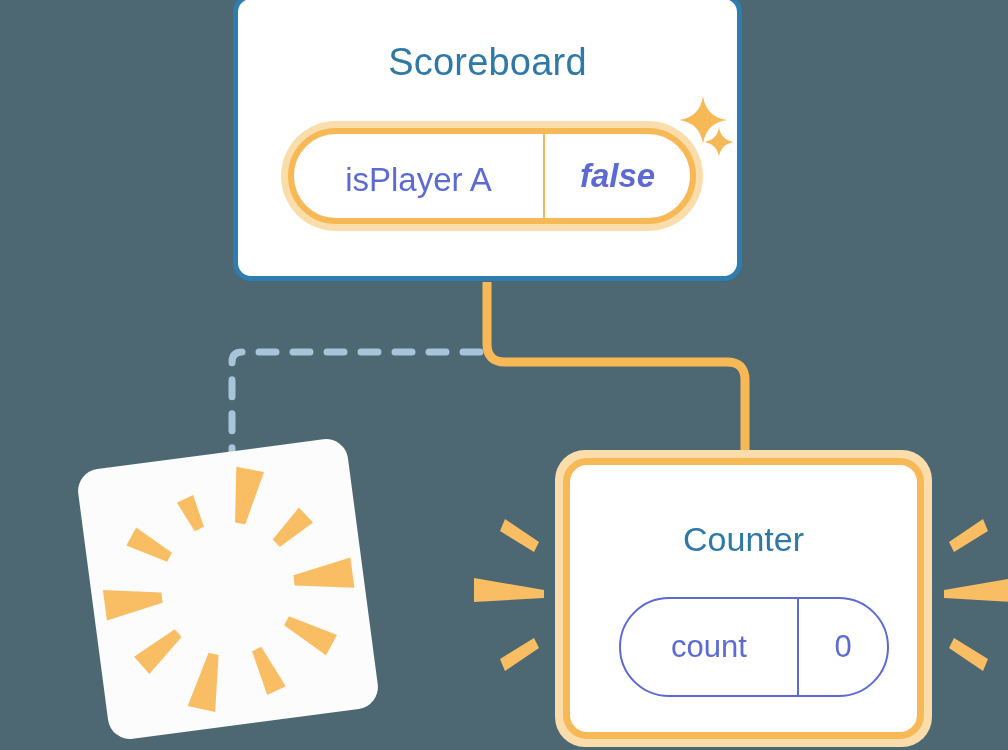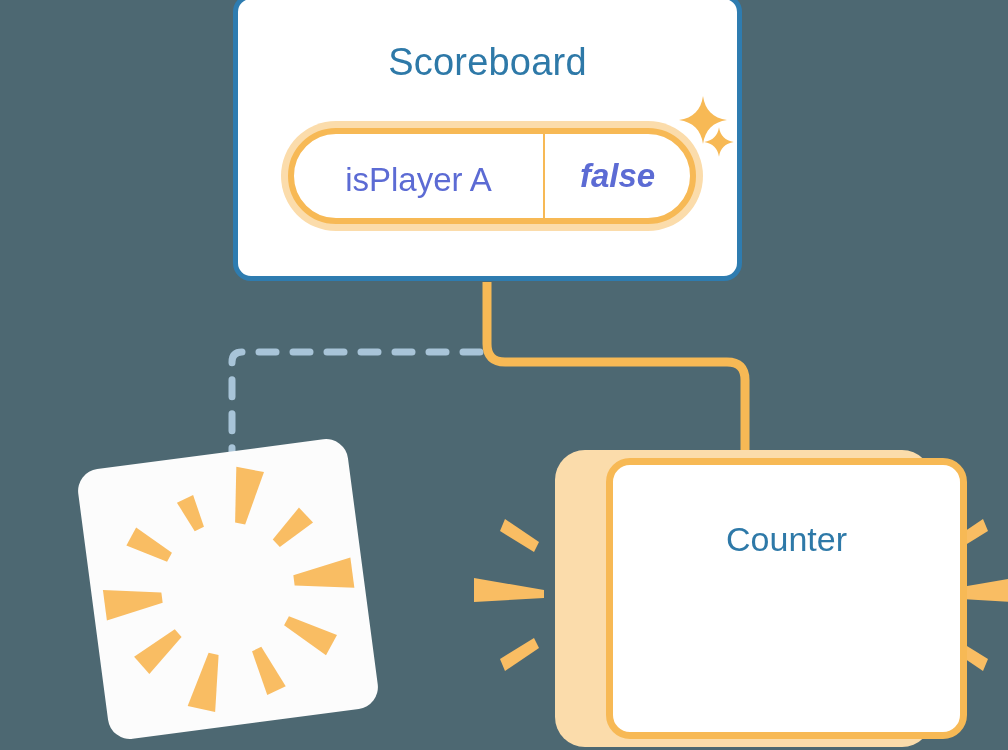--- a/index.html
+++ b/index.html
@@ -151,21 +151,20 @@
     padding: 8px;
   }
   .counter-card-inner {
     position: relative;
     width: 100%;
     height: 100%;
     background: #ffffff;
     border: 7px solid #f7b955;
     border-radius: 24px;
     box-sizing: border-box;
-    margin-left: 43px;
   }
   .counter-title {
     position: absolute;
     left: 0;
     top: 57px;
     width: 100%;
     text-align: center;
     color: #2e79a8;
     font-size: 34px;
     font-weight: 400;
@@ -307,16 +306,21 @@
       <polygon points="17,42 51,19 56,31 22,52"></polygon>
       <polygon points="12,90 82,78 82,102 12,98"></polygon>
       <polygon points="17,148 51,171 56,159 22,138"></polygon>
     </g>
   </svg>
 
   <div class="counter-card">
     <div class="counter-card-inner">
       <div class="counter-title">Counter</div>
 
+      <div class="pill-plain">
+        <div class="pill-plain-key">count</div>
+        <div class="pill-plain-divider"></div>
+        <div class="pill-plain-val">0</div>
+      </div>
     </div>
   </div>
 
 </div>
 
 </body></html>

